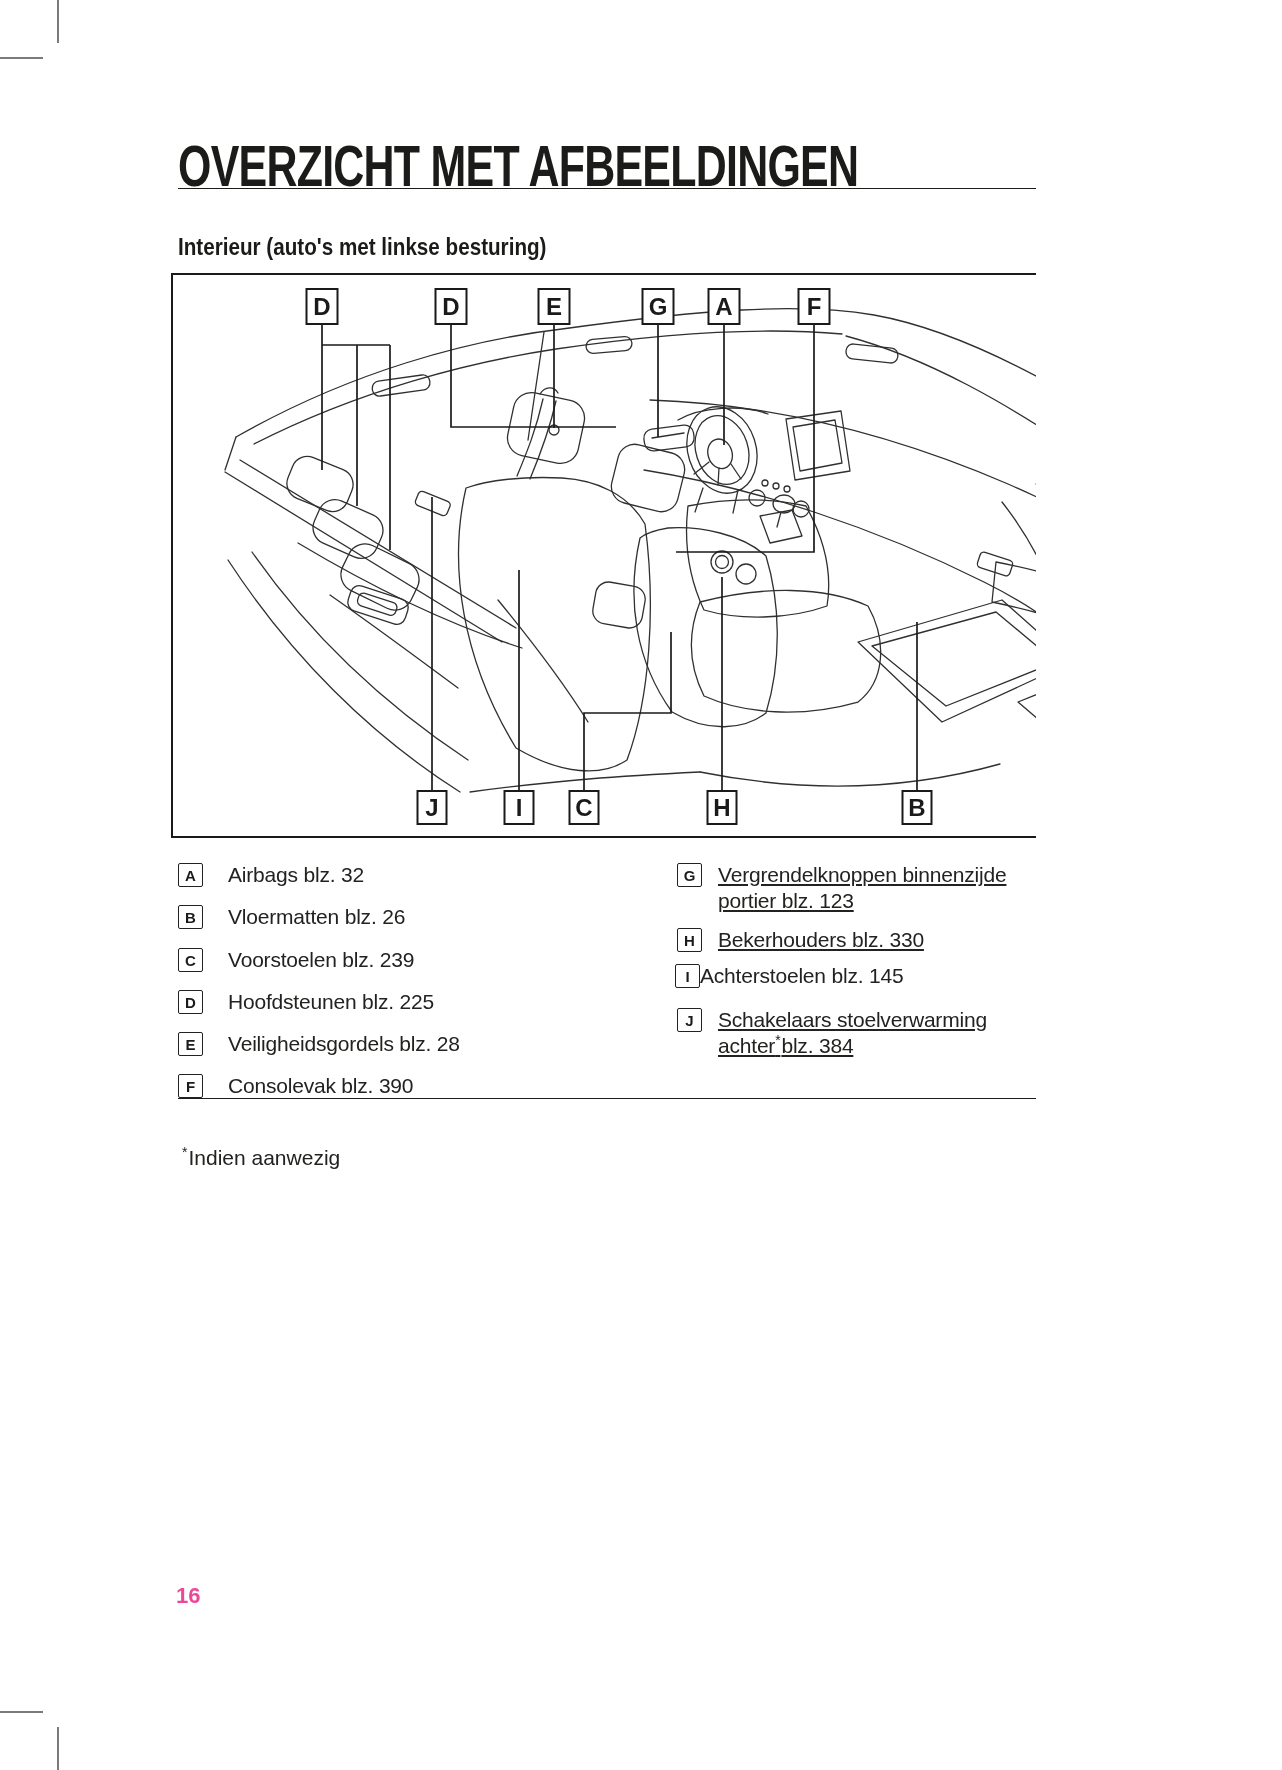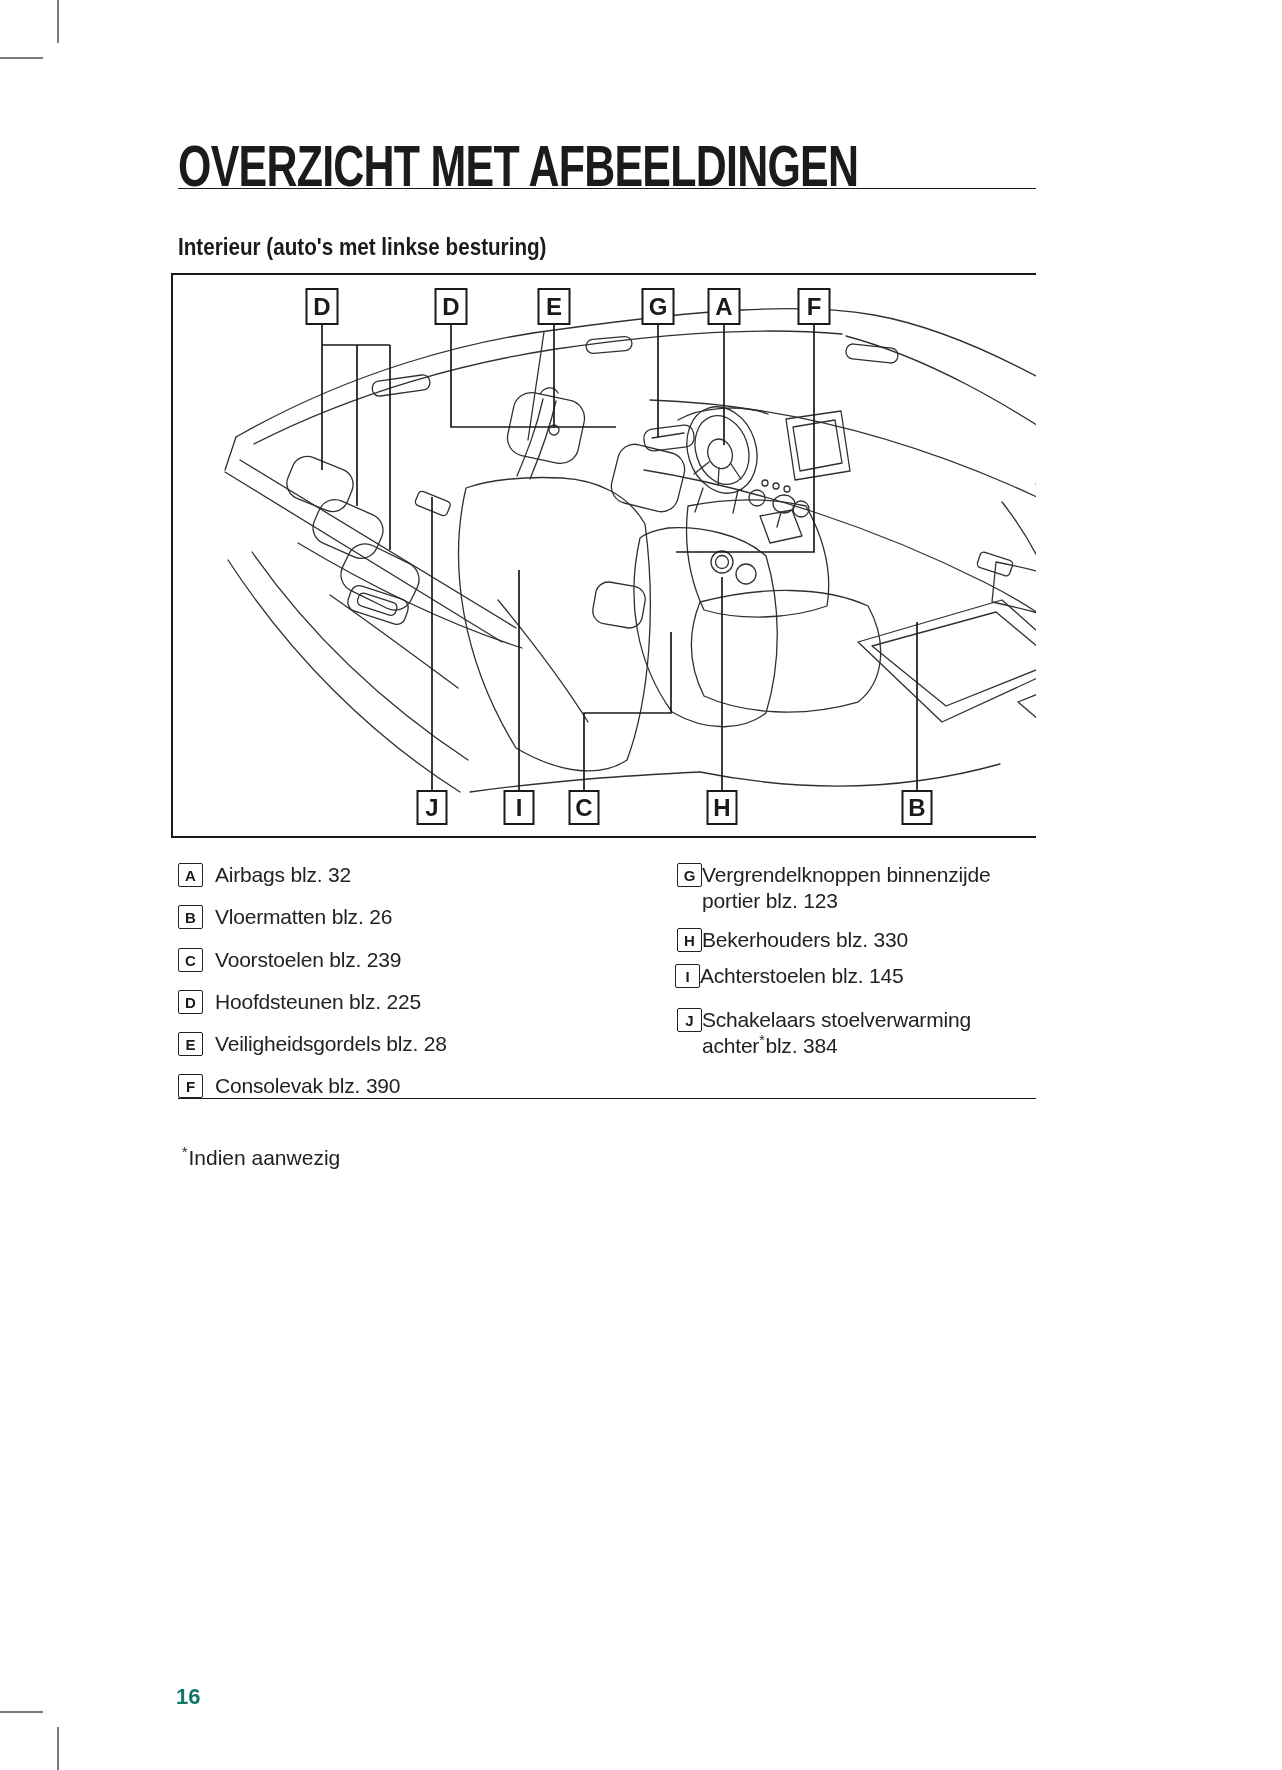--- a/index.html
+++ b/index.html
@@ -29,26 +29,26 @@
   .labeltext{font-family:"Liberation Sans",sans-serif;font-weight:bold;font-size:24px;fill:#1a1a1a;text-anchor:middle;}
   
   .lrow{position:absolute;display:flex;align-items:flex-start;}
   .lbox{
     display:inline-flex;justify-content:center;align-items:center;
     width:25px;height:24px;border:1.7px solid #222220;border-radius:2px;
     font-size:15px;font-weight:bold;line-height:1;flex:none;box-sizing:border-box;
     margin-top:1px;color:#1b1b19;
   }
   .ltext{font-size:21px;line-height:26px;letter-spacing:-0.2px;color:#222220;}
-  .gap15{margin-left:12px;}
-  .gap16{margin-left:0;}
+  .gap15{margin-left:25px;}
+  .gap16{margin-left:16px;text-decoration:underline;}
   .gap7{margin-left:0;}
   sup.ast{font-size:14px;line-height:0;vertical-align:8px;margin-right:1px;}
   .footnote{position:absolute;left:182px;top:1146px;font-size:21px;color:#222220;}
-  .pagenum{position:absolute;left:176px;top:1684px;font-size:22px;font-weight:bold;color:#0f766e;}
+  .pagenum{position:absolute;left:176px;top:1583px;font-size:22px;font-weight:bold;color:#ec4899;}
 </style>
 </head>
 <body>
 
 <div class="page">
 
   <div class="mark" style="left:57px;top:0;width:2px;height:43px"></div>
   <div class="mark" style="left:0;top:57px;width:43px;height:2px"></div>
   <div class="mark" style="left:1223px;top:0;width:2px;height:43px"></div>
   <div class="mark" style="left:1239px;top:57px;width:43px;height:2px"></div>

